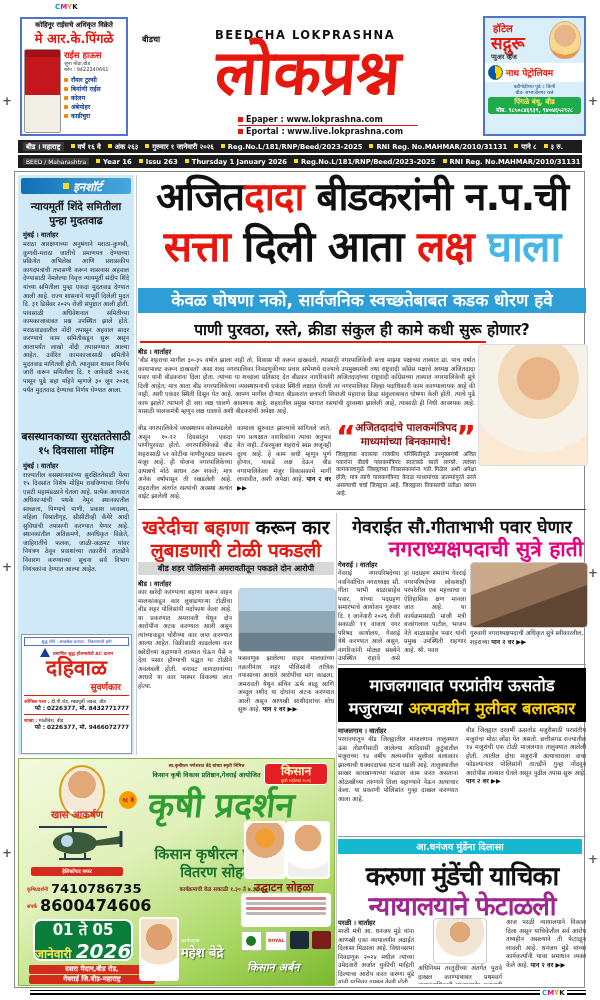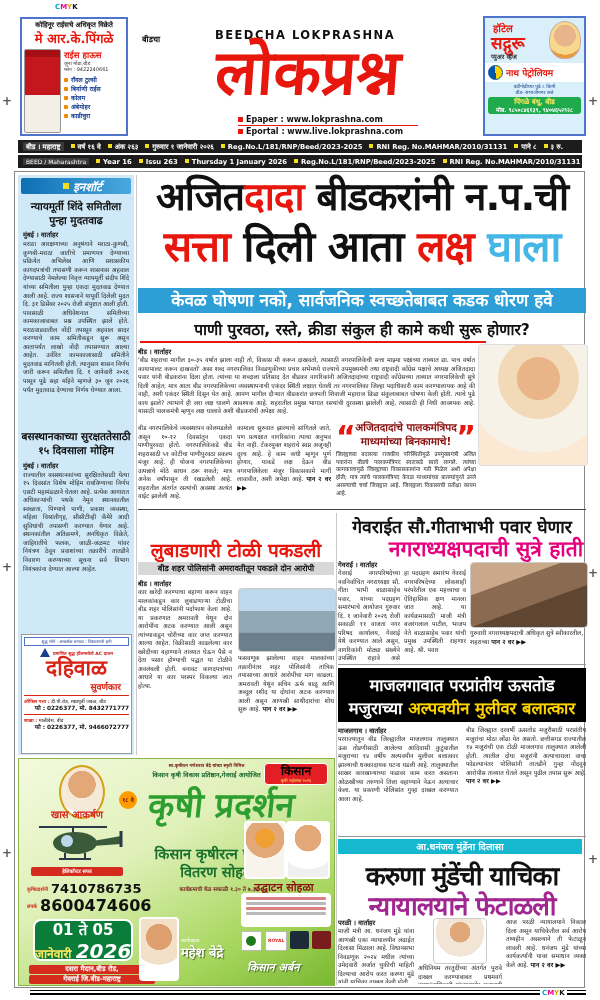--- a/index.html
+++ b/index.html
@@ -193,20 +193,23 @@
   <div class="ab" style="left:336px;top:420px;width:140px;height:88px;">
     <span class="ab q-open" style="left:0;top:2px;"></span>
     <span class="ab q-close" style="right:0;top:2px;"></span>
     <div class="ctr b" style="font-size:10.5px;color:#8b1212;margin:0 18px;">अजितदादांचे पालकमंत्रिपद</div>
     <div class="ctr b" style="font-size:10.5px;color:#8b1212;margin:0 18px;">माध्यमांच्या बिनकामाचे!</div>
     <div class="bt j" style="font-size:5.6px;margin-top:3px;height:52px;overflow:hidden;">जिल्ह्याच्या बदलत्या राजकीय परिस्थितीमुळे उपमुख्यमंत्री अजित पवारांना बीडचे पालकमंत्रिपद स्वतःकडे घ्यावे लागले. त्यांच्या कामकाजामुळे जिल्ह्याच्या विकासकामांना गती मिळेल अशी अपेक्षा होती; मात्र त्यांचे पालकमंत्रिपद केवळ माध्यमांच्या बातम्यांपुरते उरले असल्याची चर्चा जिल्ह्यात आहे. जिल्ह्याला विकासाची प्रतीक्षा कायम आहे.</div>
   </div>
 
   <div class="ab" style="left:138px;top:509px;width:448px;height:1px;background:#444;"></div>
 
+  <div class="ab ctr b nw" style="left:138px;top:514px;width:196px;font-size:19px;">
+    <span class="red">खरेदीचा बहाणा </span><span>करून कार</span>
+  </div>
   <div class="ab ctr b nw red" style="left:138px;top:537px;width:196px;font-size:19px;">लुबाडणारी टोळी पकडली</div>
   <div class="ab ctr b" style="left:138px;top:562px;width:196px;height:13px;background:#d8d8d8;font-size:8px;line-height:13px;">बीड शहर पोलिसांनी अमरावतीतून पकडले दोन आरोपी</div>
   <div class="ab dl" style="left:138px;top:579px;">बीड । वार्ताहर</div>
   <div class="ab bt j" style="left:138px;top:588px;width:94px;height:164px;overflow:hidden;">कार खरेदी करण्याचा बहाणा करून वाहन मालकांकडून कार लुबाडणाऱ्या टोळीचा बीड शहर पोलिसांनी पर्दाफाश केला आहे. या प्रकरणात अमरावती येथून दोन आरोपींना अटक करण्यात आली असून त्यांच्याकडून चोरीच्या कार जप्त करण्यात आल्या आहेत. विक्रीसाठी काढलेल्या कार खरेदीच्या बहाण्याने ताब्यात घेऊन पैसे न देता पसार होण्याची पद्धत या टोळीने अवलंबली होती. बनावट कागदपत्रांच्या आधारे या कार परस्पर विकल्या जात होत्या.</div>
   <div class="ab photo" style="left:238px;top:588px;width:96px;height:62px;background:linear-gradient(180deg,#bcd8ea 0 35%,#90a8b6 36% 70%,#6b7f8c 71%);border:1px solid #ccc;"></div>
   <div class="ab bt j" style="left:238px;top:654px;width:96px;height:98px;overflow:hidden;"><span>फसवणूक झालेल्या वाहन मालकांच्या तक्रारीनंतर शहर पोलिसांनी तांत्रिक तपासाच्या आधारे आरोपींचा माग काढला. अमरावती येथून सचिन ऊर्फ बाळू आणि अब्दुल रशीद या दोघांना अटक करण्यात आली असून आणखी साथीदारांचा शोध सुरू आहे.</span> <span class="more">पान २ वर ▶▶</span></div>
 
   <div class="ab ctr b nw" style="left:338px;top:514px;width:248px;font-size:17.5px;">गेवराईत सौ.गीताभाभी पवार घेणार</div>
   <div class="ab ctr b nw" style="left:326px;top:534px;width:248px;font-size:21px;color:#e6007d;padding-left:36px;">नगराध्यक्षपदाची सुत्रे हाती</div>
   <div class="ab dl" style="left:338px;top:560px;">गेवराई । वार्ताहर</div>
@@ -237,21 +240,21 @@
     <div class="bt j" style="height:20px;overflow:hidden;">अधिनियम तरतुदींच्या अंतर्गत पुरावे दाखल करण्याबाबत प्रथमवर्ग न्यायदंडाधिकारी यांच्यासमोर सुनावणी झाली. दोन्ही बाजूंचा युक्तिवाद ऐकल्यानंतर न्यायालयाने याचिकेत तथ्य नसल्याचे नमूद केले.</div>
   </div>
   <div class="ab bt j" style="left:506px;top:918px;width:80px;height:66px;overflow:hidden;"><span>आज परळी न्यायालयाने निकाल दिला असून याचिकेतील सर्व आरोप तथ्यहीन असल्याने ती फेटाळून लावली आहे. धनंजय मुंडे यांच्या कार्यकर्त्यांनी यावर समाधान व्यक्त केले आहे.</span> <span class="more">पान २ वर ▶▶</span></div>
 
   <div class="ab" style="left:18px;top:758px;width:317px;height:228px;background:linear-gradient(150deg,#f4fadf 0%,#dff0b8 40%,#a8d760 75%,#7ab830 100%);border:1px solid #8bb44a;box-sizing:border-box;overflow:hidden;">
     <div class="ab ctr b" style="left:95px;top:3px;width:185px;font-size:4.6px;color:#7a2020;">स्व.कृषीरत्न गणेशराव बेद्रे यांच्या स्मृती निमित्त</div>
     <div class="ab ctr b" style="left:90px;top:11px;width:195px;font-size:6.4px;color:#14642e;">किसान कृषी विकास प्रतिष्ठान,गेवराई आयोजित</div>
     <div class="ab" style="left:40px;top:6px;width:42px;height:50px;border-radius:50%;border:2px solid #d4a017;background:radial-gradient(circle at 50% 35%,#e2a878 0 35%,#f5ead8 36% 70%,#fff 71%);"></div>
 
     <div class="ab ctr" style="left:245px;top:4px;width:62px;background:#e31e24;border:1px solid #fff;border-radius:4px;padding:1px 0;">
-      <div class="b" style="color:#000000;font-size:12px;line-height:1.1;text-align:center;">किसान</div>
+      <div class="b" style="color:#fef9c3;font-size:12px;line-height:1.1;text-align:center;">किसान</div>
       <div style="color:#ffe95e;font-size:4.2px;">कृषी महोत्सव २०२६</div>
     </div>
 
     <div class="ab ctr b" style="left:100px;top:32px;width:18px;height:18px;border-radius:50%;background:#ff9d00;color:#7a0c0c;font-size:6px;line-height:18px;">१८ वे</div>
     <div class="ab ctr b nw" style="left:95px;top:26px;width:215px;font-size:34px;color:#2f9e30;transform:skewX(-6deg);line-height:1.2;">कृषी प्रदर्शन</div>
     <div class="ab ctr b nw" style="left:100px;top:84px;width:200px;font-size:14.5px;color:#17702b;">किसान कृषीरत्न पुरस्कार</div>
     <div class="ab ctr b nw" style="left:100px;top:102px;width:200px;font-size:14.5px;color:#17702b;">वितरण सोहळा</div>
     <div class="ab ctr b" style="left:110px;top:126px;width:180px;font-size:5.5px;color:#7a2020;">कार्यक्रमाची वेळ सकाळी १.३० ते ७.३०</div>
 
     <div class="ab ctr b" style="left:18px;top:48px;width:80px;font-size:10px;color:#d42b1e;">खास आकर्षण</div>

